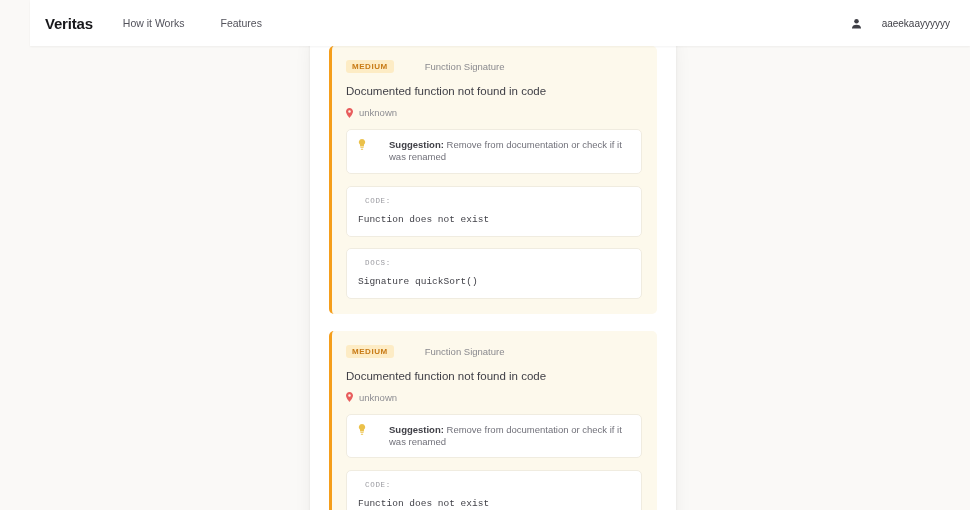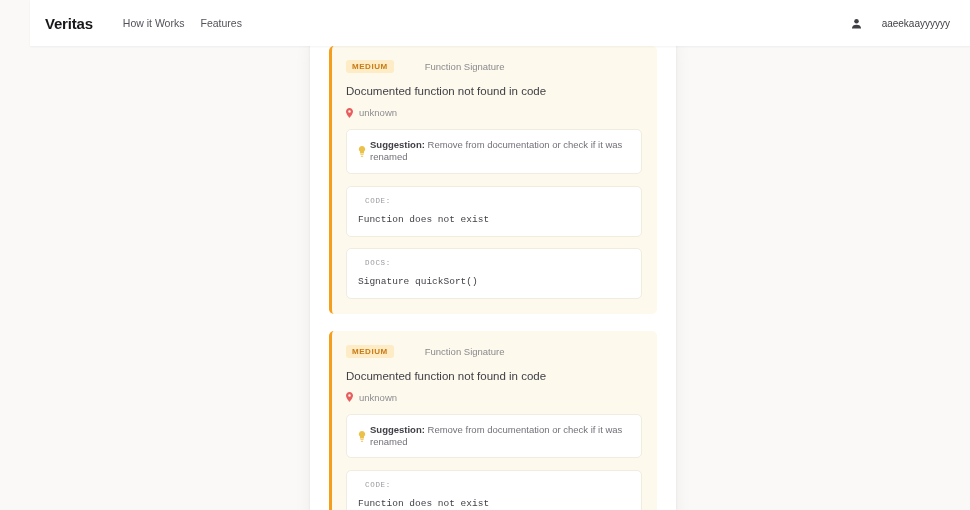--- a/index.html
+++ b/index.html
@@ -42,21 +42,21 @@
     margin-left: 15px;
     font-size: 15px;
     font-weight: bold;
     letter-spacing: -0.2px;
     color: #18181b;
   }
 
   .nav-links {
     display: flex;
     align-items: center;
-    gap: 16px;
+    gap: 36px;
     margin-left: 30px;
   }
 
   .nav-link {
     font-size: 10.5px;
     color: #52525b;
     text-decoration: none;
     white-space: nowrap;
   }
 
@@ -171,22 +171,22 @@
     color: #8e8e93;
   }
 
   
   .suggestion-box {
     background: #ffffff;
     border: 1px solid #f0ece0;
     border-radius: 5px;
     padding: 9px 11px;
     display: flex;
-    align-items: center;
-    gap: 4px;
+    align-items: flex-start;
+    gap: 23px;
     margin-bottom: 12px;
   }
 
   .bulb-icon {
     display: inline-flex;
     width: 8px;
     height: 11px;
     color: #ebc14a;
     flex: 0 0 auto;
   }

